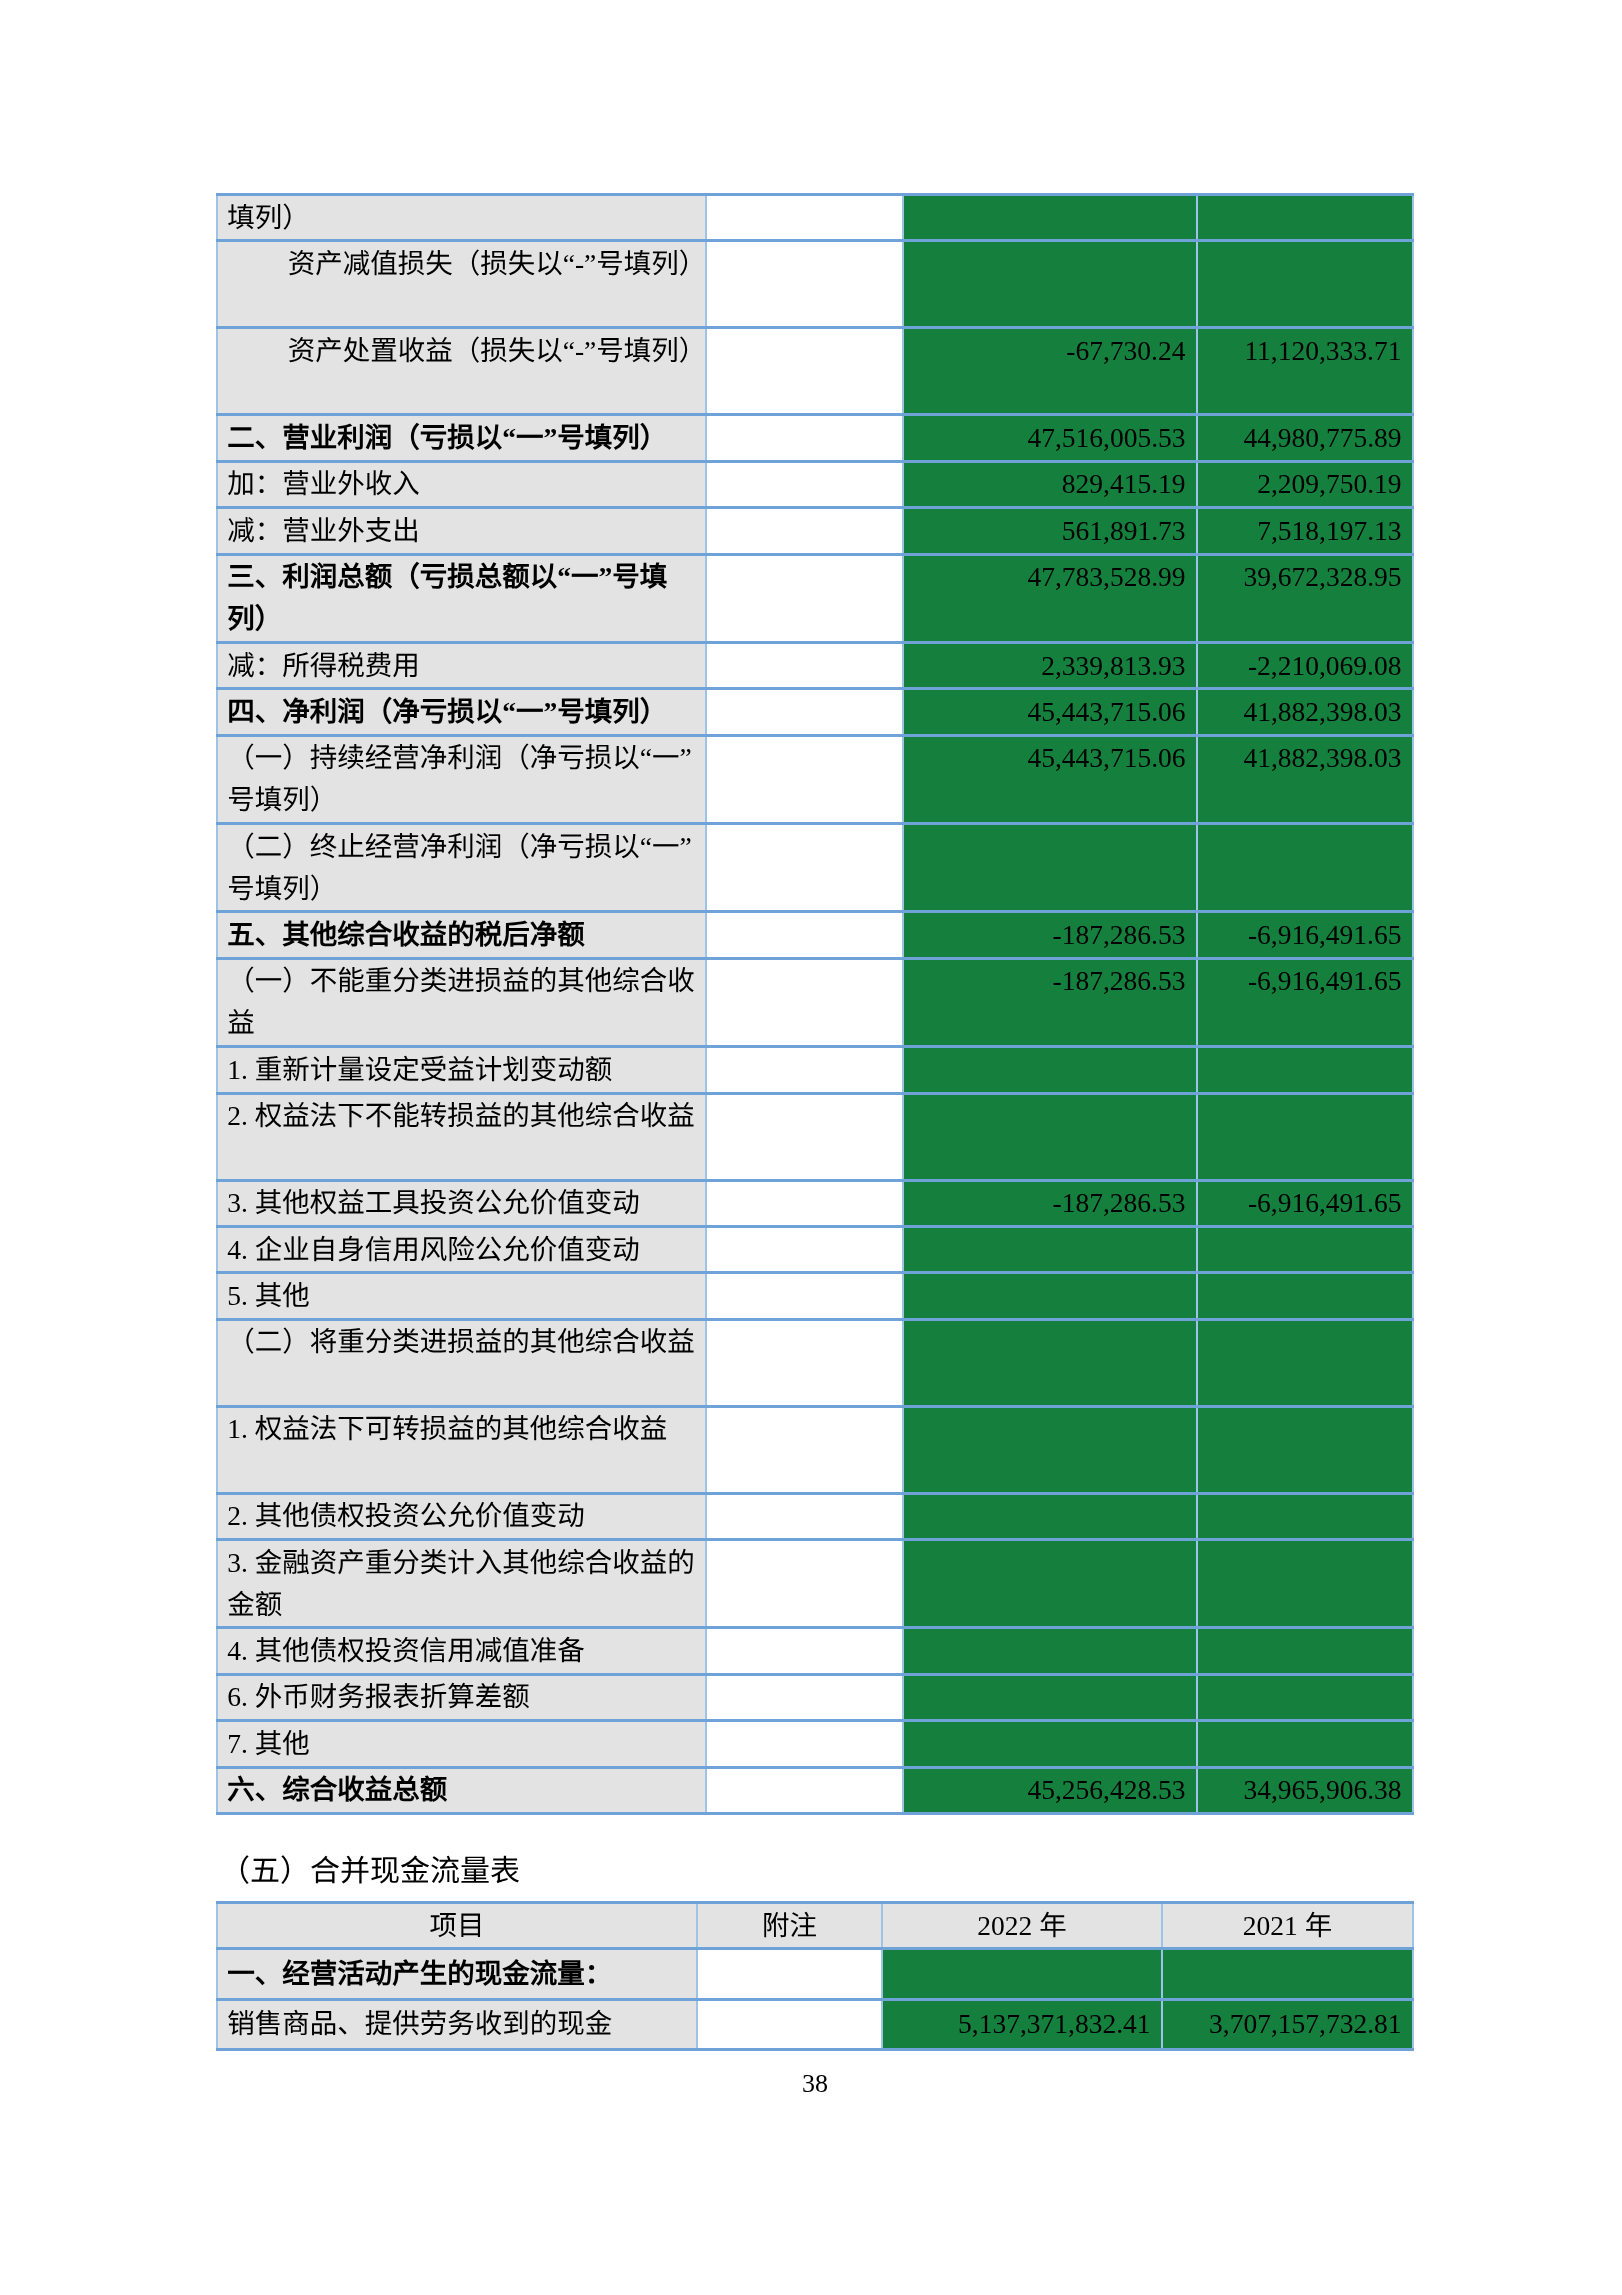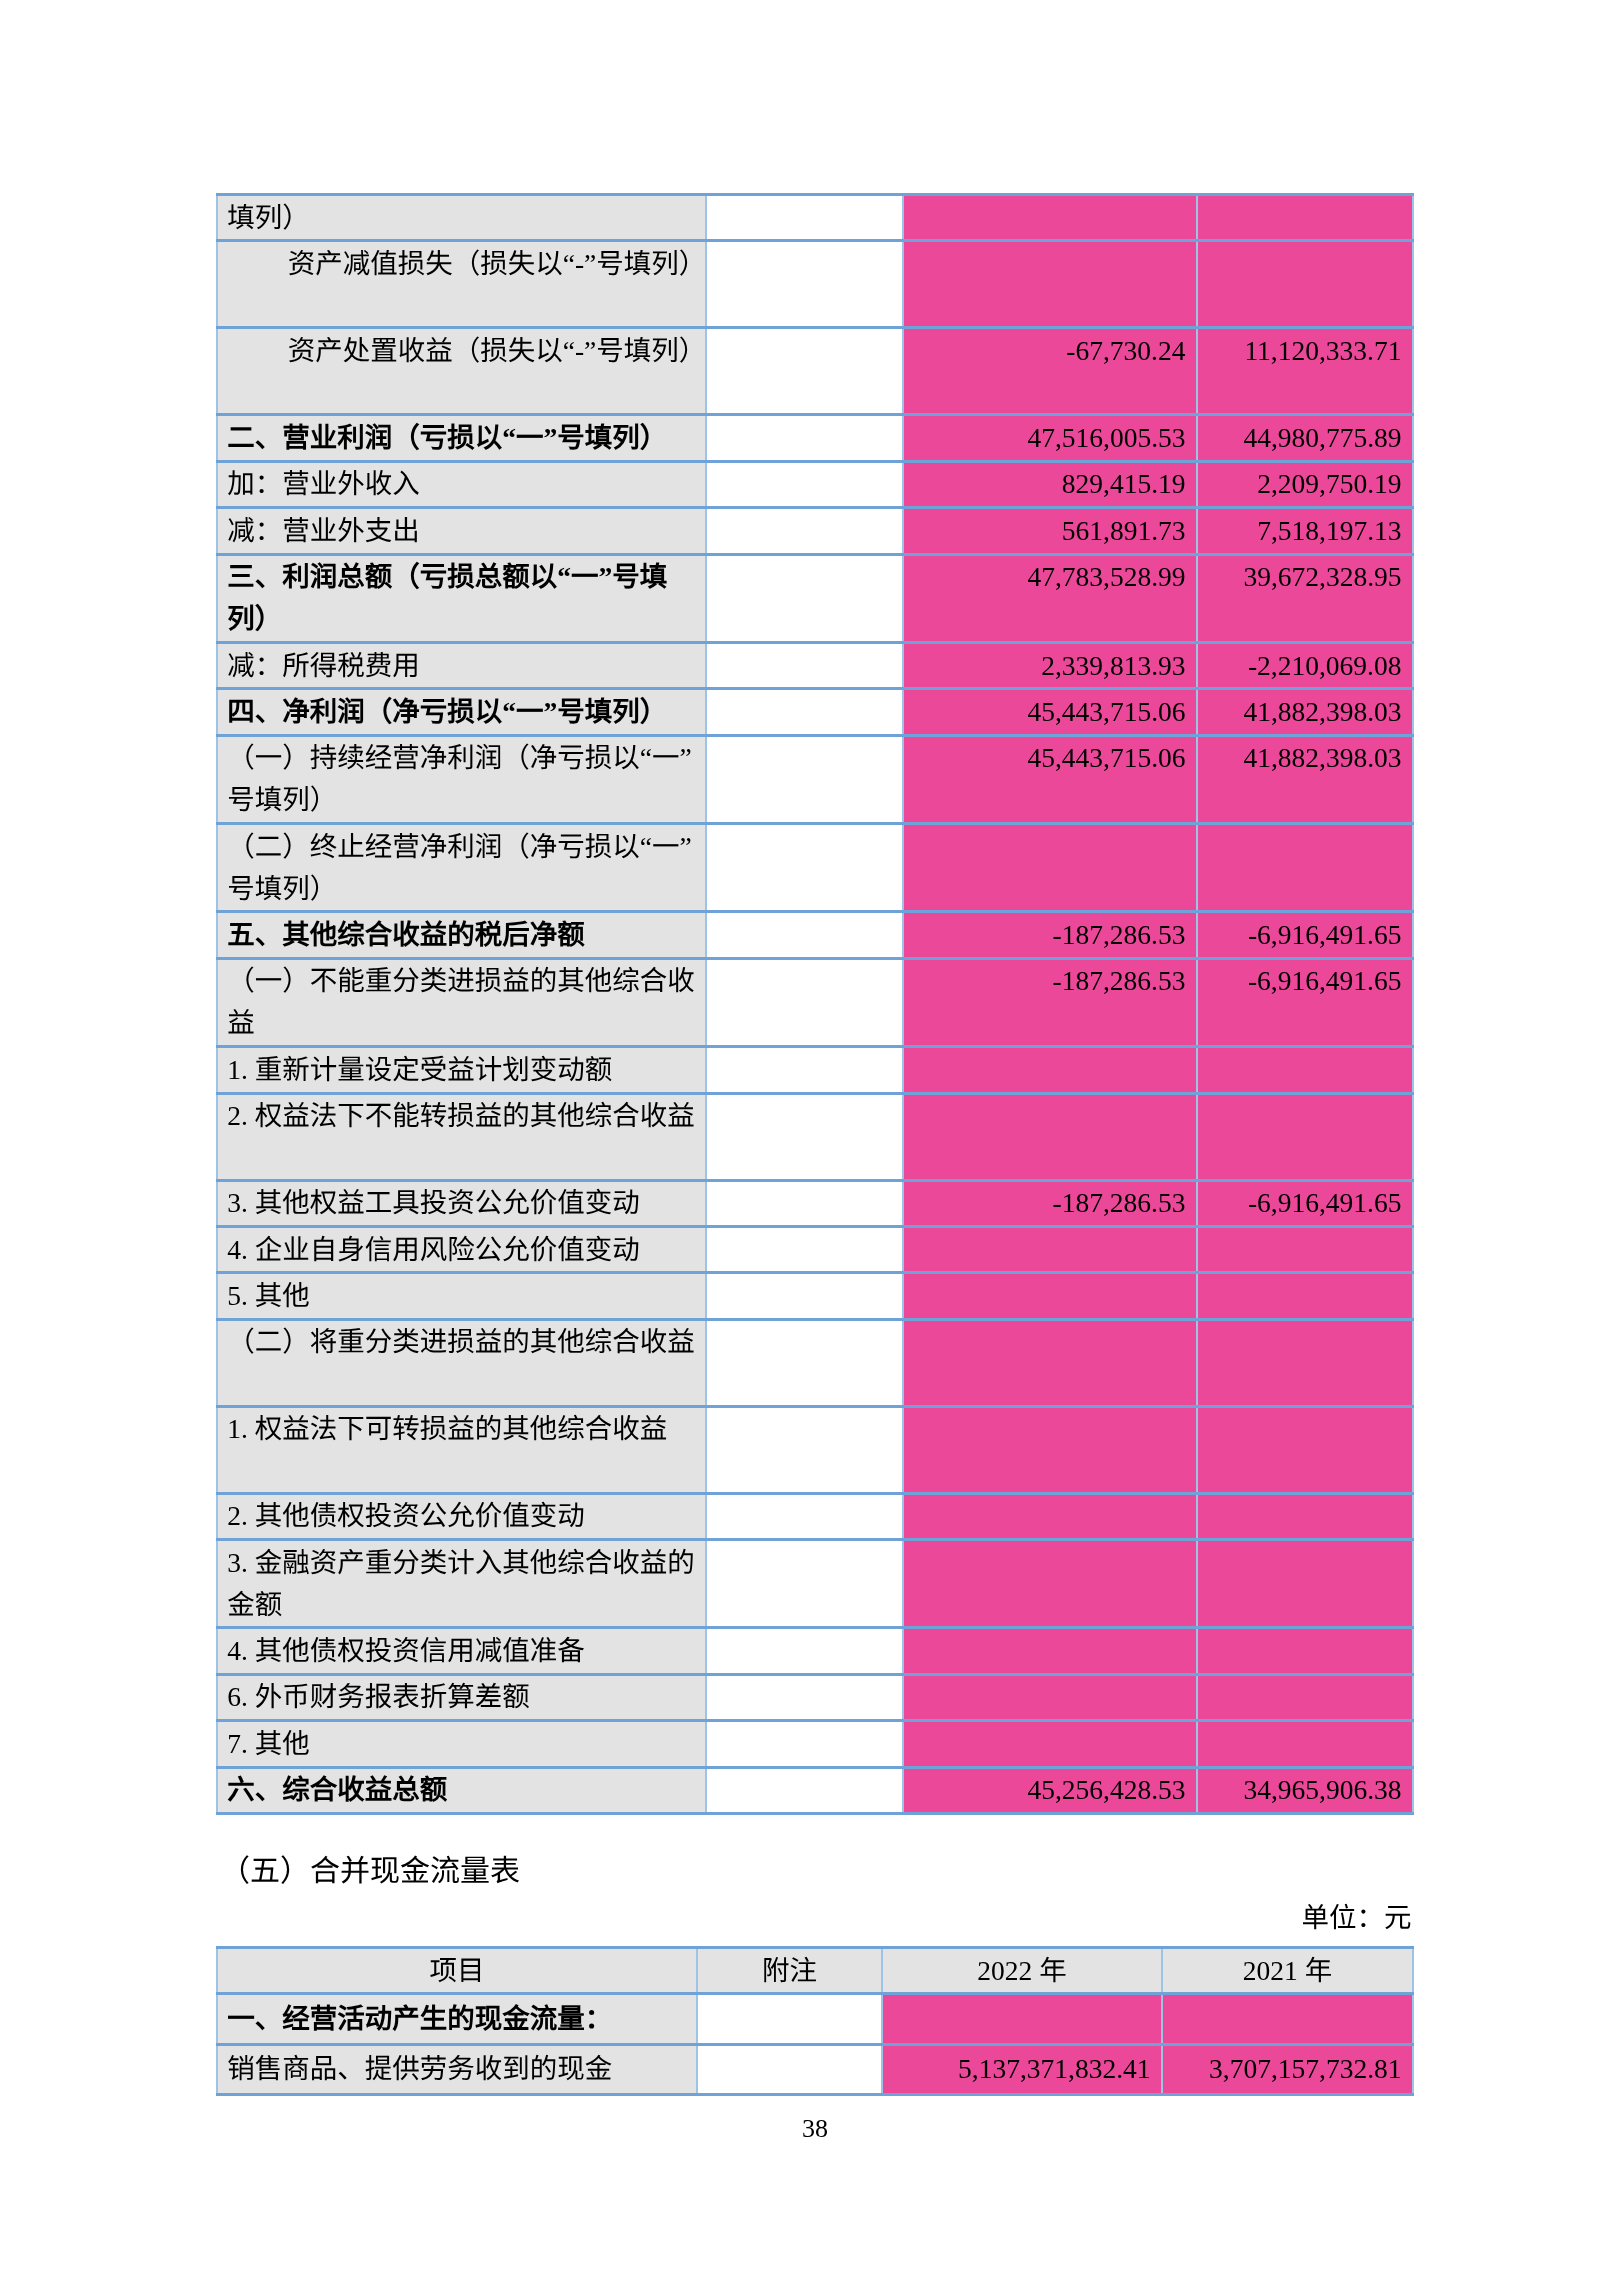--- a/index.html
+++ b/index.html
@@ -32,21 +32,21 @@
     overflow:hidden;
     font-weight:normal;
   }
   .c-label{
     background:#e3e3e3;
     text-align:left;
     padding:0.7px 6.5px 0.7px 9.2px;
   }
   .c-note{background:#ffffff;}
   .c-val{
-    background:#ec4899;
+    background:#15803d;
     text-align:right;
     padding:0.7px 10.5px 0.7px 3.9px;
     white-space:nowrap;
   }
   tr.bold .c-label{font-weight:bold;}
   .ind{text-indent:2.2em;}
   tr.lines-1 td{height:43px;}
   tr.lines-2 td{height:87px;}
   
   table.t2 thead th{
@@ -245,21 +245,20 @@
           <td class="c-label">六、综合收益总额</td>
           <td class="c-note"></td>
           <td class="c-val">45,256,428.53</td>
           <td class="c-val">34,965,906.38</td>
         </tr>
       </tbody>
   </table>
 
   <div class="heading">（五）合并现金流量表</div>
 
-  <div class="unit">单位：元</div>
 
   <div class="t2wrap">
     <table class="fin t2">
       <colgroup>
         <col style="width:480px">
         <col style="width:185px">
         <col style="width:280px">
         <col style="width:251px">
       </colgroup>
       <thead>

